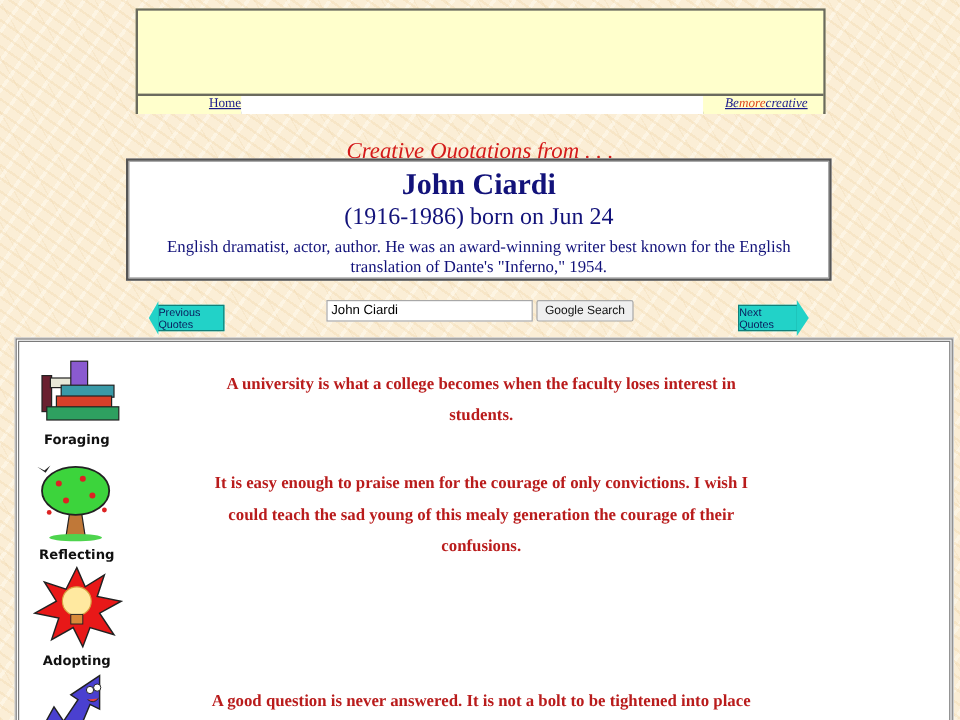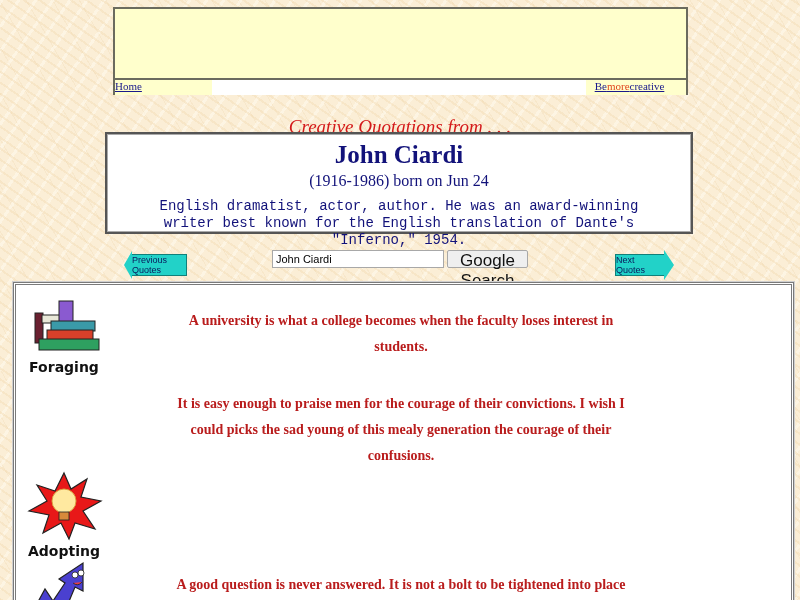--- a/index.html
+++ b/index.html
@@ -16,39 +16,39 @@
     
     .banner {
       position: absolute; left: 113px; top: 7px; width: 571px; height: 84px;
       border: 2px solid #6b6b5e; background: #ffffcc;
     }
     .banner-ad { position: absolute; left: 0; top: 0; right: 0; height: 69px; background: #ffffcc; }
     .banner-nav {
       position: absolute; left: 0; right: 0; top: 69px; height: 15px;
       border-top: 2px solid #6b6b5e; display: flex; font-size: 11px; line-height: 13px;
     }
-    .nav-left { width: 97px; background: #ffffcc; text-align: left; }
+    .nav-left { width: 86px; background: #ffffcc; text-align: right; }
     .nav-mid { flex: 1; background: #ffffff; }
-    .nav-right { width: 87px; background: #ffffcc; text-align: center; padding-right: 13px; }
+    .nav-right { width: 87px; background: #ffffcc; text-align: right; padding-right: 13px; font-style: italic; }
     .banner-nav a { color: #1a1a8c; text-decoration: underline; }
     .more { color: #e0451c; }
 
     
     .kicker {
       position: absolute; left: 0; width: 800px; top: 116px; text-align: center;
       color: #d41a1a; font-style: italic; font-size: 19px;
     }
     .author-box {
       position: absolute; left: 105px; top: 132px; width: 584px; height: 98px;
       background: #ffffff; border: 2px solid #555555; box-shadow: inset 0 0 0 1px #aaaaaa;
       text-align: center; color: #12127a;
     }
     .author-name { font-weight: bold; font-size: 25px; margin-top: 7px; line-height: 28px; }
-    .author-dates { font-size: 16px; line-height: 24px; }
-    .author-bio { font-size: 14px; line-height: 17px; margin: 5px 30px 0 30px; font-family: Liberation Mono, monospace; }
+    .author-dates { font-size: 20px; line-height: 24px; }
+    .author-bio { font-size: 14px; line-height: 17px; margin: 5px 30px 0 30px; }
 
     
     .arrow-btn {
       position: absolute; top: 254px; height: 20px; background: #22d2c8;
       color: #0a1a5c; font-family: "Liberation Sans", sans-serif; font-size: 9px;
       display: flex; align-items: center; justify-content: center; cursor: pointer;
       border: 1px solid #11807a;
     }
     .prev-btn { left: 131px; width: 54px; align-items: center; }
     .next-btn { left: 615px; width: 48px; }
@@ -63,32 +63,32 @@
       border-left: 10px solid #22d2c8;
     }
     .search-input {
       position: absolute; left: 272px; top: 250px; width: 164px; height: 16px;
       border: 1px solid #a8a8a8; background: #ffffff; padding: 0 3px;
       font-family: "Liberation Sans", sans-serif; font-size: 11px; line-height: 16px;
     }
     .search-btn {
       position: absolute; left: 447px; top: 250px; width: 81px; height: 18px;
       border: 1px solid #a8a8a8; border-radius: 2px; background: #efefef;
-      font-family: "Liberation Sans", sans-serif; font-size: 17px; color: #111;
+      font-family: "Liberation Sans", sans-serif; font-size: 10px; color: #111;
       padding: 0; cursor: pointer;
     }
 
     
     .main-box {
       position: absolute; left: 13px; top: 282px; width: 775px; height: 330px;
       background: #ffffff; border: 3px double #7a7a7a; box-shadow: 0 0 0 1px #cfcfcf;
     }
     .side-item { position: absolute; left: 8px; width: 80px; text-align: center; }
     .side-label {
-      font-family: "DejaVu Sans", sans-serif; font-size: 14px; font-weight: bold; color: #111;
+      font-family: "DejaVu Sans", sans-serif; font-size: 11px; font-weight: bold; color: #111;
       display: block; margin-top: -2px;
     }
     .quote {
       position: absolute; left: 150px; width: 470px; text-align: center;
       font-weight: bold; font-size: 14px; line-height: 26px; color: #b91c1c;
     }
   </style>
 </head>
 <body>
 
@@ -128,35 +128,50 @@
       <rect x="10" y="14" width="8" height="30" fill="#6a2030" stroke="#222" stroke-width="1"></rect>
       <rect x="17" y="16" width="24" height="8" fill="#e8e8d8" stroke="#222" stroke-width="1"></rect>
       <rect x="34" y="2" width="14" height="26" fill="#8a5ad0" stroke="#222" stroke-width="1"></rect>
       <rect x="26" y="22" width="44" height="10" fill="#3a9aa8" stroke="#222" stroke-width="1"></rect>
       <rect x="22" y="31" width="46" height="10" fill="#d8402a" stroke="#222" stroke-width="1"></rect>
       <rect x="14" y="40" width="60" height="11" fill="#2ea060" stroke="#222" stroke-width="1"></rect>
     </svg>
     <span class="side-label">Foraging</span>
   </div>
 
+  <div class="side-item" style="top:98px;">
+    <svg width="78" height="70" viewBox="0 0 78 70">
+      <path d="M6 6 l6 3 l5 -4 l-4 6 z" fill="#222"></path>
+      <path d="M34 38 L30 64 L46 64 L42 38 Z" fill="#c07838" stroke="#222" stroke-width="1"></path>
+      <ellipse cx="38" cy="26" rx="28" ry="20" fill="#3cd43c" stroke="#222" stroke-width="1.5"></ellipse>
+      <circle cx="24" cy="20" r="2.5" fill="#d22"></circle>
+        <circle cx="44" cy="16" r="2.5" fill="#d22"></circle>
+      <circle cx="52" cy="30" r="2.5" fill="#d22"></circle>
+        <circle cx="30" cy="34" r="2.5" fill="#d22"></circle>
+      <circle cx="16" cy="44" r="2" fill="#d22"></circle>
+        <circle cx="62" cy="42" r="2" fill="#d22"></circle>
+      <ellipse cx="38" cy="65" rx="22" ry="3" fill="#4ed44e"></ellipse>
+    </svg>
+    <span class="side-label">Reflecting</span>
+  </div>
 
   <div class="side-item" style="top:186px;">
     <svg width="78" height="70" viewBox="0 0 78 70">
       <polygon points="39,2 46,18 62,8 56,26 76,30 58,40 70,58 50,52 44,68 36,52 18,62 24,44 4,40 22,30 12,14 30,20" fill="#e81818" stroke="#222" stroke-width="1.2"></polygon>
       <circle cx="39" cy="30" r="12" fill="#ffe9a0" stroke="#d8a040" stroke-width="1"></circle>
       <rect x="34" y="41" width="10" height="8" fill="#d88a3a" stroke="#222" stroke-width="0.8"></rect>
     </svg>
     <span class="side-label">Adopting</span>
   </div>
 
   <div class="side-item" style="top:276px;">
     <svg width="78" height="50" viewBox="0 0 78 50">
       <polygon points="8,50 20,28 28,40 40,22 34,18 58,2 58,30 50,26 40,50" fill="#4a40d0" stroke="#222" stroke-width="1.2"></polygon>
       <circle cx="50" cy="14" r="3" fill="#fff" stroke="#222" stroke-width="0.8"></circle>
       <circle cx="56" cy="12" r="3" fill="#fff" stroke="#222" stroke-width="0.8"></circle>
       <path d="M48 22 q5 4 9 -1" fill="#e84040" stroke="#222" stroke-width="0.8"></path>
     </svg>
   </div>
 
   <div class="quote" style="top:23px;">A university is what a college becomes when the faculty loses interest in students.</div>
-  <div class="quote" style="top:106px;">It is easy enough to praise men for the courage of their convictions. I wish I could picks the sad young of this mealy generation the courage of their confusions.</div>
+  <div class="quote" style="top:106px;">It is easy enough to praise men for the courage of only convictions. I wish I could teach the sad young of this mealy generation the courage of their confusions.</div>
   <div class="quote" style="top:287px;">A good question is never answered. It is not a bolt to be tightened into place but a seed to be planted and to bear more seed toward the hope of greening</div>
 </div>
 
 </body></html>

